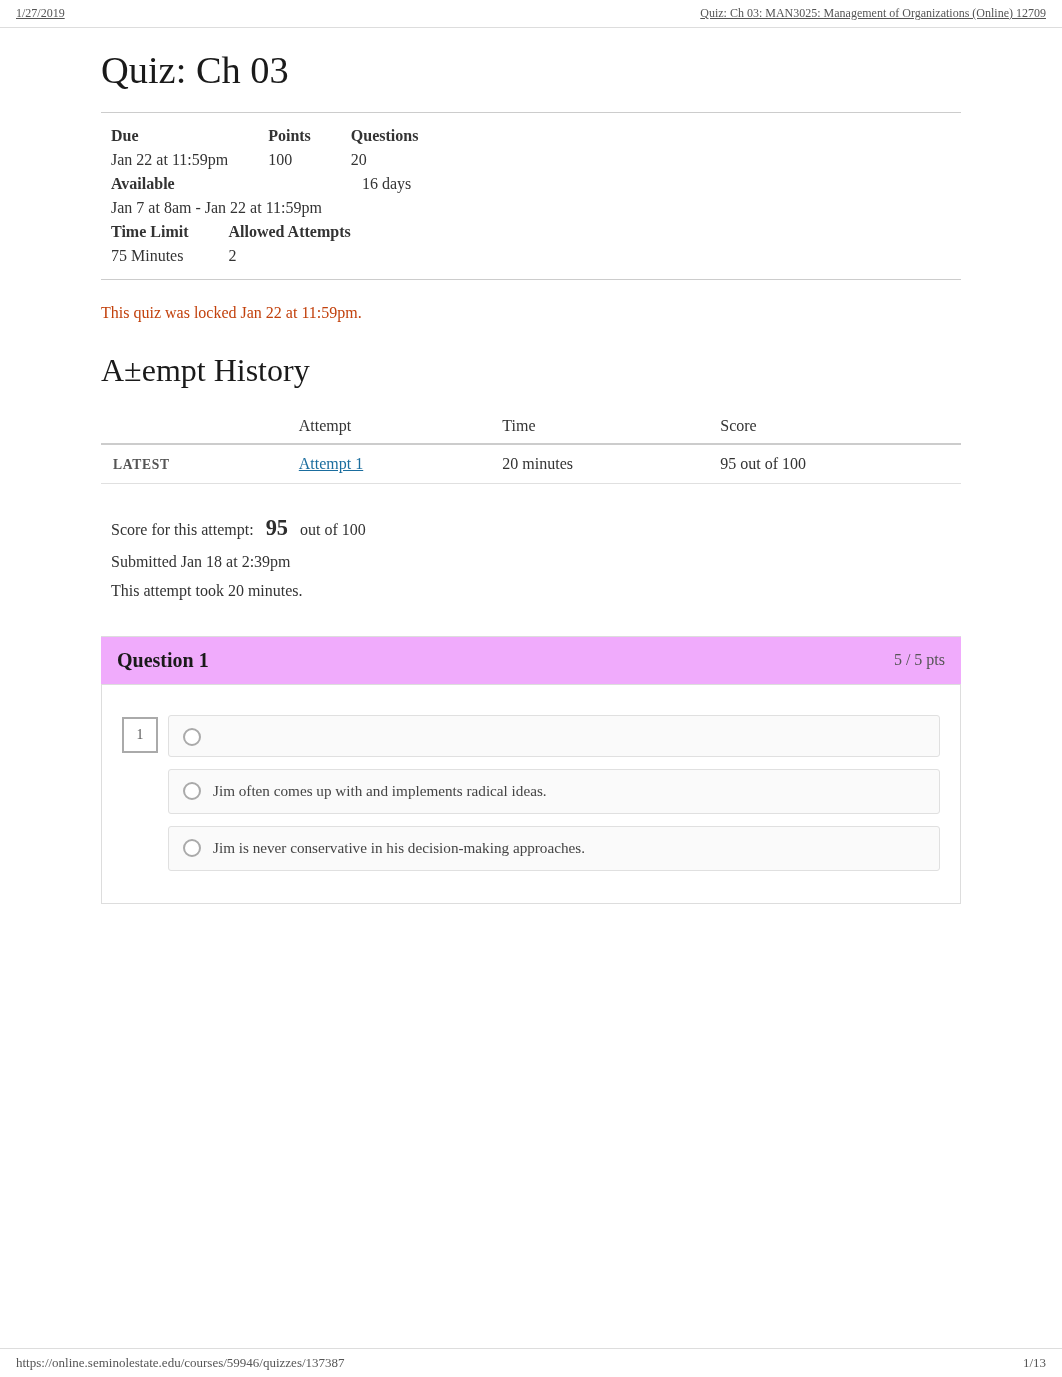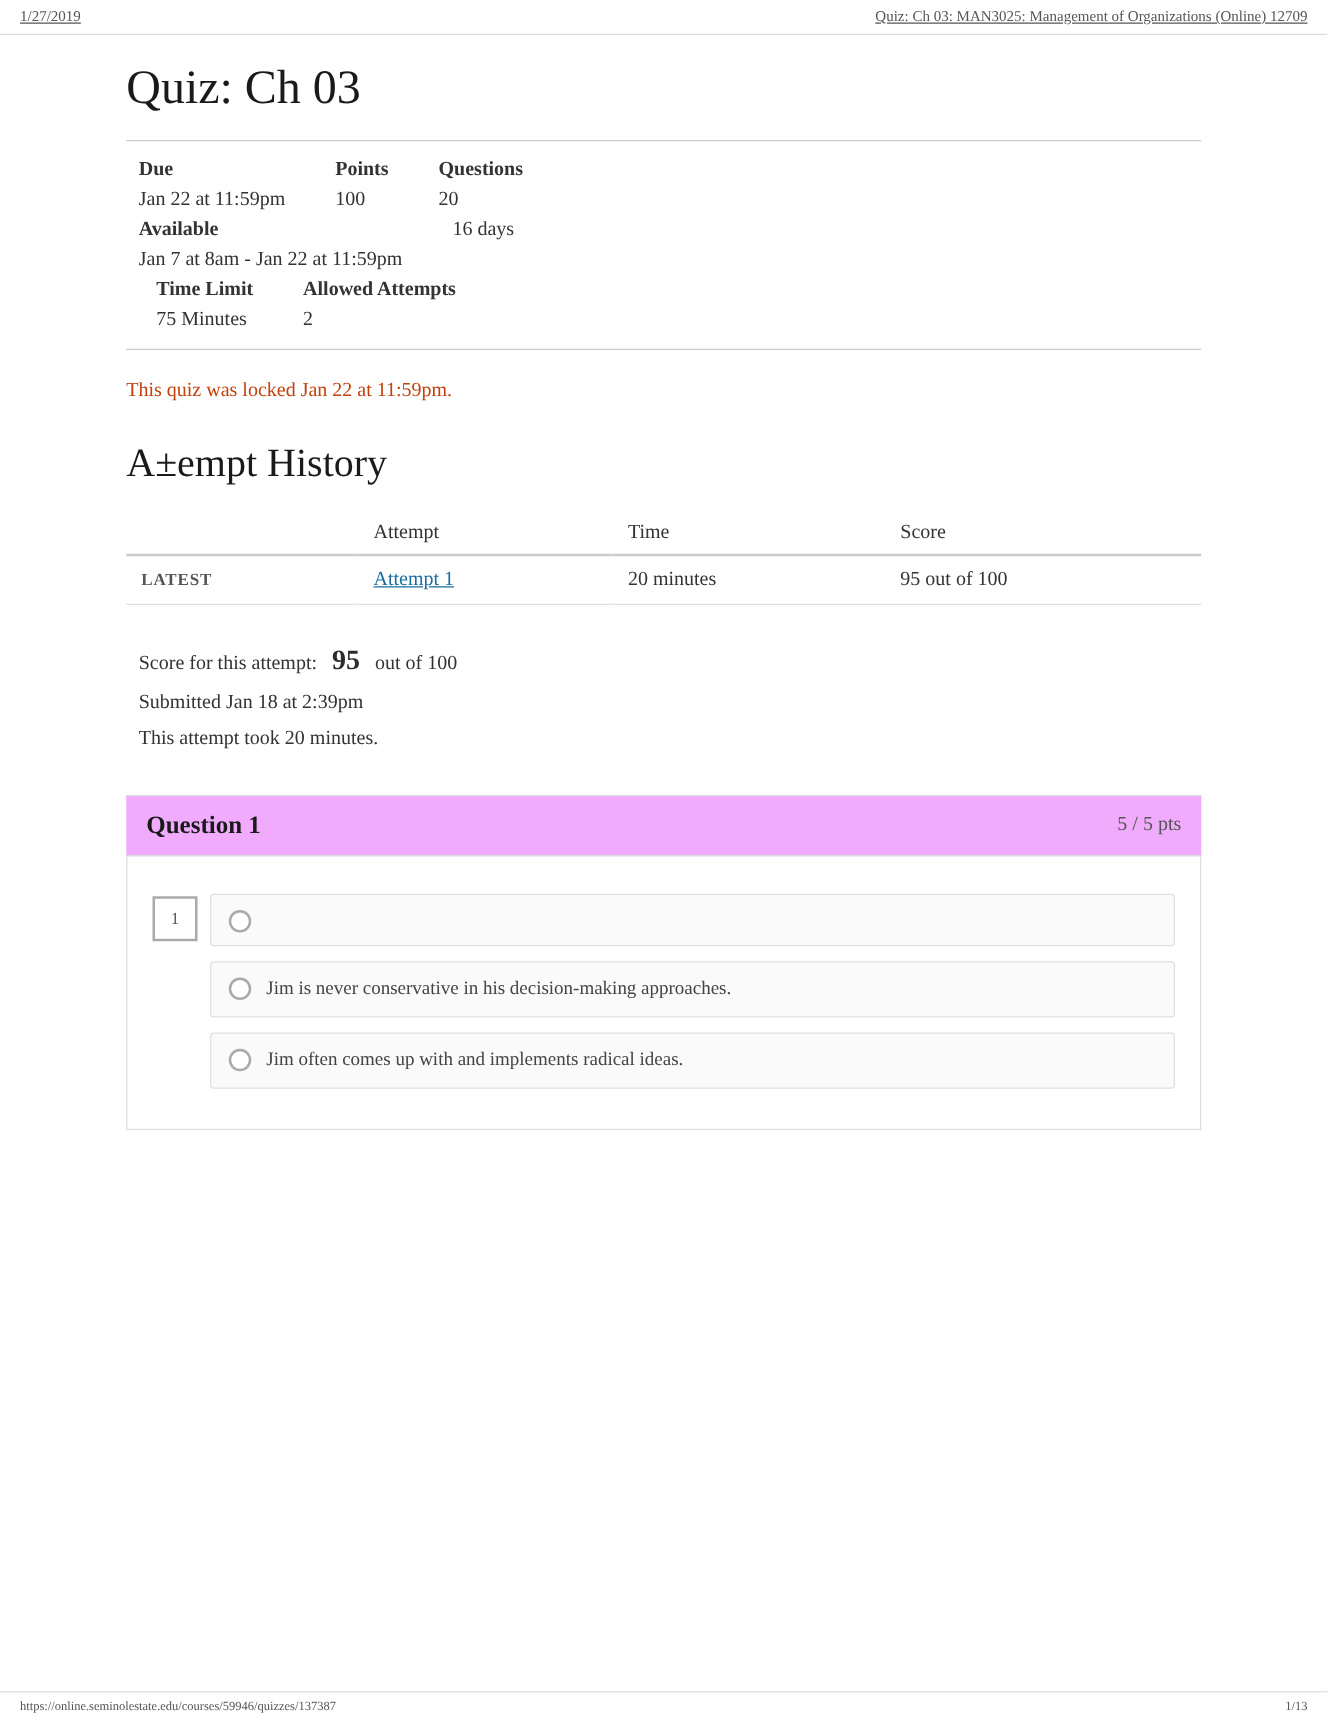--- a/index.html
+++ b/index.html
@@ -38,21 +38,21 @@
       margin-bottom: 24px;
     }
     .meta-row {
       display: flex;
       flex-wrap: wrap;
       align-items: baseline;
       margin-bottom: 6px;
       font-size: 1em;
       gap: 40px;
     }
-    .meta-row:last-child { margin-bottom: 0; margin-left: 14px; }
+    .meta-row:last-child { margin-bottom: 0; }
     .meta-item {
       display: flex;
       align-items: baseline;
       gap: 6px;
       flex-direction: column;
     }
     .meta-label {
       font-weight: bold;
       color: #333;
     }
@@ -188,21 +188,21 @@
       padding: 10px 0 10px 0;
     }
     .bottom-bar {
       position: fixed;
       bottom: 0;
       left: 0;
       right: 0;
       background: #fff;
       border-top: 1px solid #ddd;
       padding: 6px 16px;
-      font-size: 10px;
+      font-size: 13px;
       color: #555;
       display: flex;
       justify-content: space-between;
     }
   </style>
 </head>
 <body>
 
 <div class="top-bar">
   <span>1/27/2019</span>
@@ -294,25 +294,25 @@
         <div class="question-number-badge">
           <span>1</span>
         </div>
         <div style="flex:1;">
           <div id="answer-options">
               <div class="answer-option">
       <div class="answer-bubble"></div>
     </div>
               <div class="answer-option">
       <div class="answer-bubble"></div>
-      <span class="answer-text">Jim is never conservative in his decision-making approaches.</span>
+      <span class="answer-text">Jim often comes up with and implements radical ideas.</span>
     </div>
               <div class="answer-option">
       <div class="answer-bubble"></div>
-      <span class="answer-text">Jim often comes up with and implements radical ideas.</span>
+      <span class="answer-text">Jim is never conservative in his decision-making approaches.</span>
     </div>
             </div>
         </div>
       </div>
     </div>
   </div>
 
 </div>
 
 <div class="bottom-bar">

